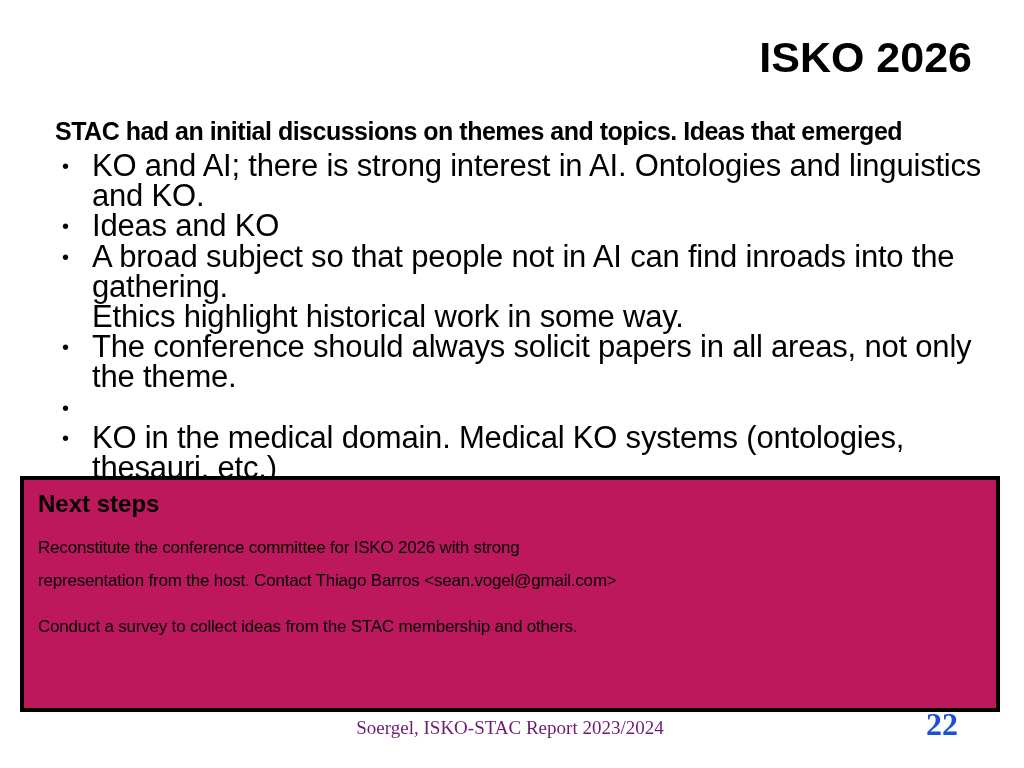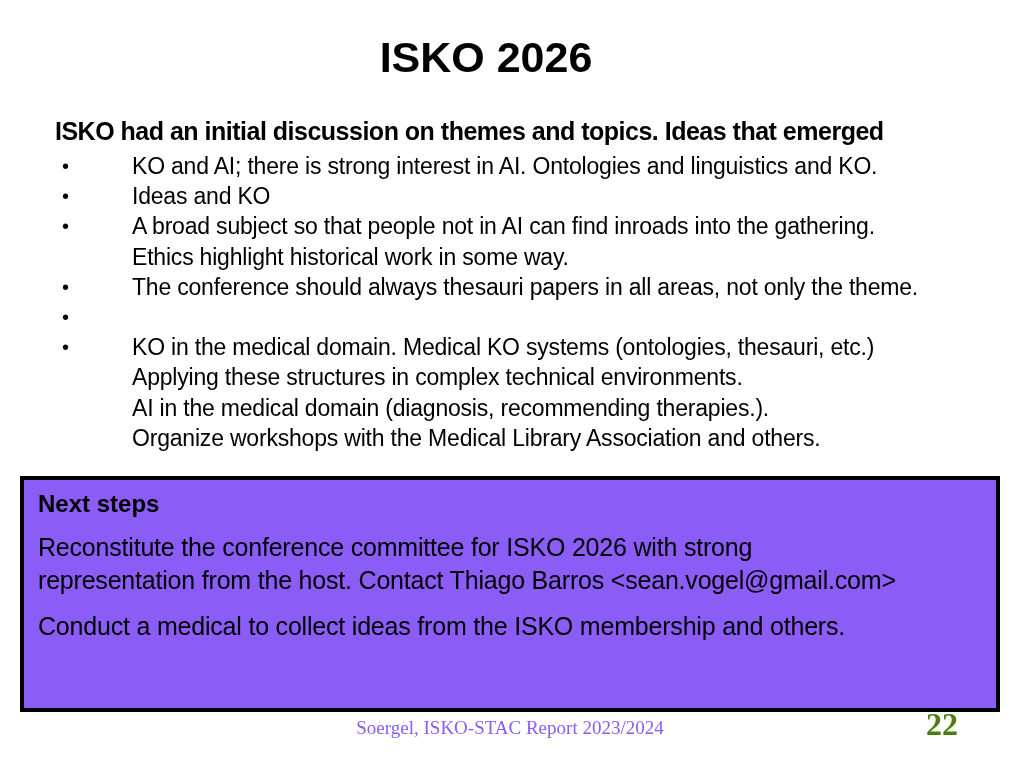--- a/index.html
+++ b/index.html
@@ -9,21 +9,21 @@
     font-family: "Liberation Sans", sans-serif;
     color: #000000;
     overflow: hidden;
     position: relative;
   }
   .slide { position: absolute; inset: 0; width: 1024px; height: 768px; background: #ffffff; }
 
   .slide-title {
     position: absolute;
     top: 33px; left: 0; width: 972px;
-    text-align: center;
+    text-align: right;
     font-size: 43px;
     font-weight: bold;
     letter-spacing: 0px;
     white-space: nowrap;
   }
 
   .slide-heading {
     position: absolute;
     top: 117px; left: 55px; width: 965px;
     font-size: 25px;
@@ -38,108 +38,107 @@
     list-style: none;
   }
   .bullet-item { display: flex; align-items: flex-start; }
   .bullet-marker {
     flex: none;
     width: 30px;
     font-size: 20px;
     line-height: 30.2px;
   }
   .bullet-text {
-    font-size: 23px;
+    font-size: 31px;
     line-height: 30.2px;
     letter-spacing: -0.2px;
     white-space: pre-line;
-    margin-left: 40px;
   }
   .bullet-text.condensed { letter-spacing: -0.8px; }
 
   .next-steps-box {
     position: absolute;
     left: 20px; top: 476px;
     width: 980px; height: 236px;
     border: 4px solid #000000;
-    background: #8b5cf6;
+    background: #be185d;
   }
   .box-heading {
     font-size: 24px;
     font-weight: bold;
     margin: 10px 0 0 14px;
   }
   .box-para {
-    font-size: 25px;
+    font-size: 17px;
     line-height: 33px;
     margin: 13px 0 0 14px;
     white-space: pre-line;
     letter-spacing: -0.2px;
   }
 
   .footer-credit {
     position: absolute;
     top: 717px; left: 20px; width: 980px;
     text-align: center;
     font-family: "Liberation Serif", serif;
     font-size: 19px;
-    color: #8b5cf6;
+    color: #701a75;
   }
   .page-number {
     position: absolute;
     top: 706px; right: 66px;
     font-family: "Liberation Serif", serif;
     font-size: 32px;
     font-weight: bold;
-    color: #4d7c0f;
+    color: #1d4ed8;
   }
 </style>
 </head>
 <body>
 
 <div class="slide">
 
   <h1 class="slide-title">ISKO 2026</h1>
 
-  <h2 class="slide-heading">ISKO had an initial discussion on themes and topics. Ideas that emerged</h2>
+  <h2 class="slide-heading">STAC had an initial discussions on themes and topics. Ideas that emerged</h2>
 
   <ul class="bullet-list">
     <li class="bullet-item">
       <span class="bullet-marker">•</span>
       <span class="bullet-text">KO and AI; there is strong interest in AI. Ontologies and linguistics and KO.</span>
     </li>
     <li class="bullet-item">
       <span class="bullet-marker">•</span>
       <span class="bullet-text">Ideas and KO</span>
     </li>
     <li class="bullet-item">
       <span class="bullet-marker">•</span>
       <span class="bullet-text">A broad subject so that people not in AI can find inroads into the gathering.
 Ethics highlight historical work in some way.</span>
     </li>
     <li class="bullet-item">
       <span class="bullet-marker">•</span>
-      <span class="bullet-text">The conference should always thesauri papers in all areas, not only the theme.</span>
+      <span class="bullet-text">The conference should always solicit papers in all areas, not only the theme.</span>
     </li>
     <li class="bullet-item">
       <span class="bullet-marker">•</span>
     </li>
     <li class="bullet-item">
       <span class="bullet-marker">•</span>
       <span class="bullet-text">KO in the medical domain. Medical KO systems (ontologies, thesauri, etc.)
 Applying these structures in complex technical environments.
 AI in the medical domain (diagnosis, recommending therapies.).
 Organize workshops with the Medical Library Association and others.</span>
     </li>
   </ul>
 
   <div class="next-steps-box">
     <div class="box-heading">Next steps</div>
     <p class="box-para">Reconstitute the conference committee for ISKO 2026 with strong
 representation from the host. Contact Thiago Barros &lt;sean.vogel@gmail.com&gt;</p>
-    <p class="box-para">Conduct a medical to collect ideas from the ISKO membership and others.</p>
+    <p class="box-para">Conduct a survey to collect ideas from the STAC membership and others.</p>
   </div>
 
   <div class="footer-credit">Soergel, ISKO-STAC Report 2023/2024</div>
 
   <div class="page-number">22</div>
 
 </div>
 
 </body></html>

